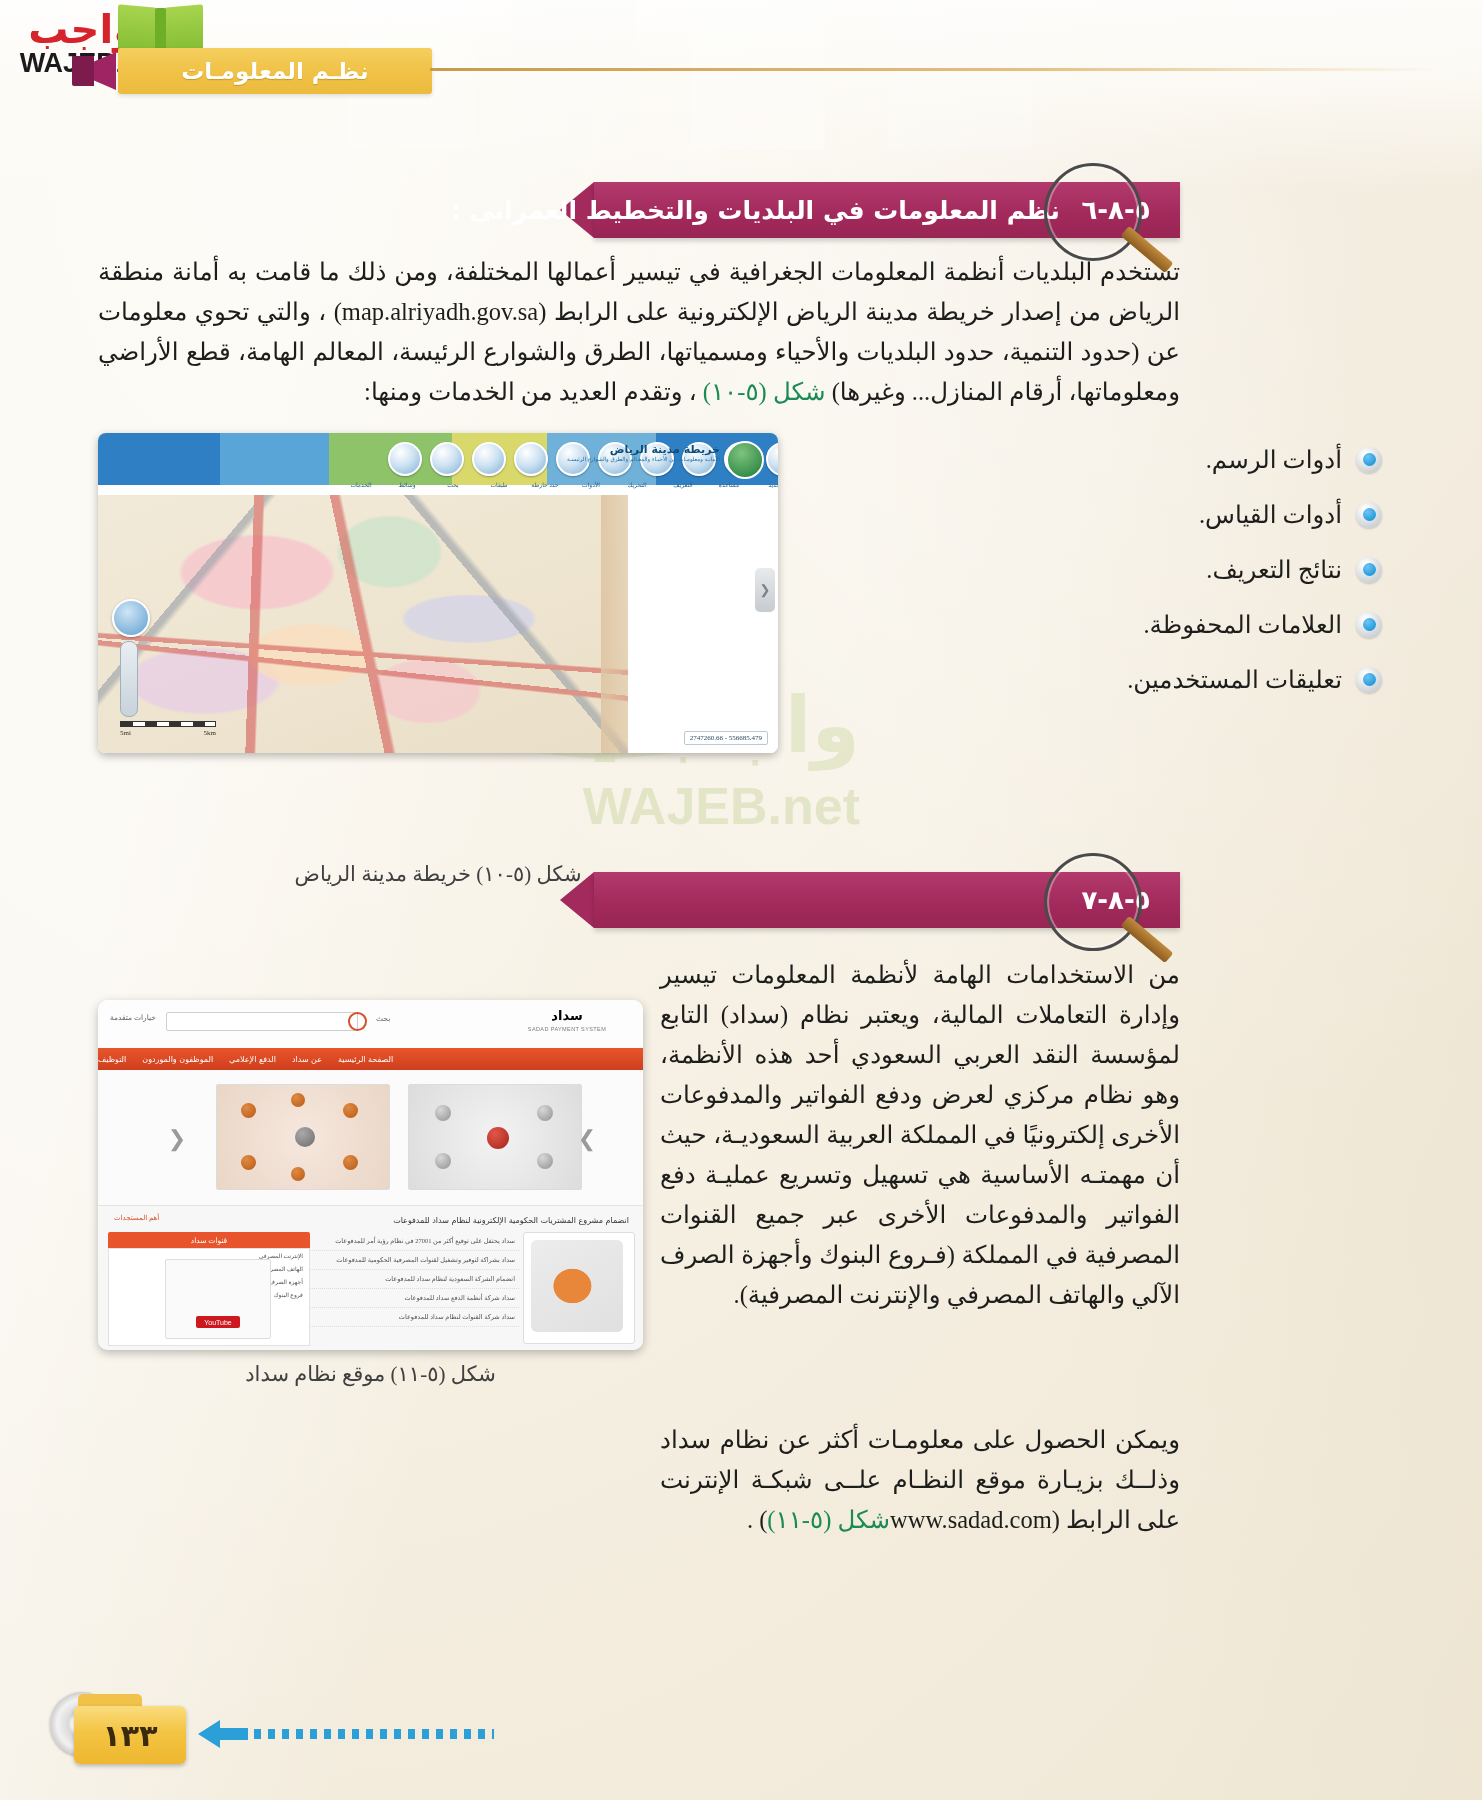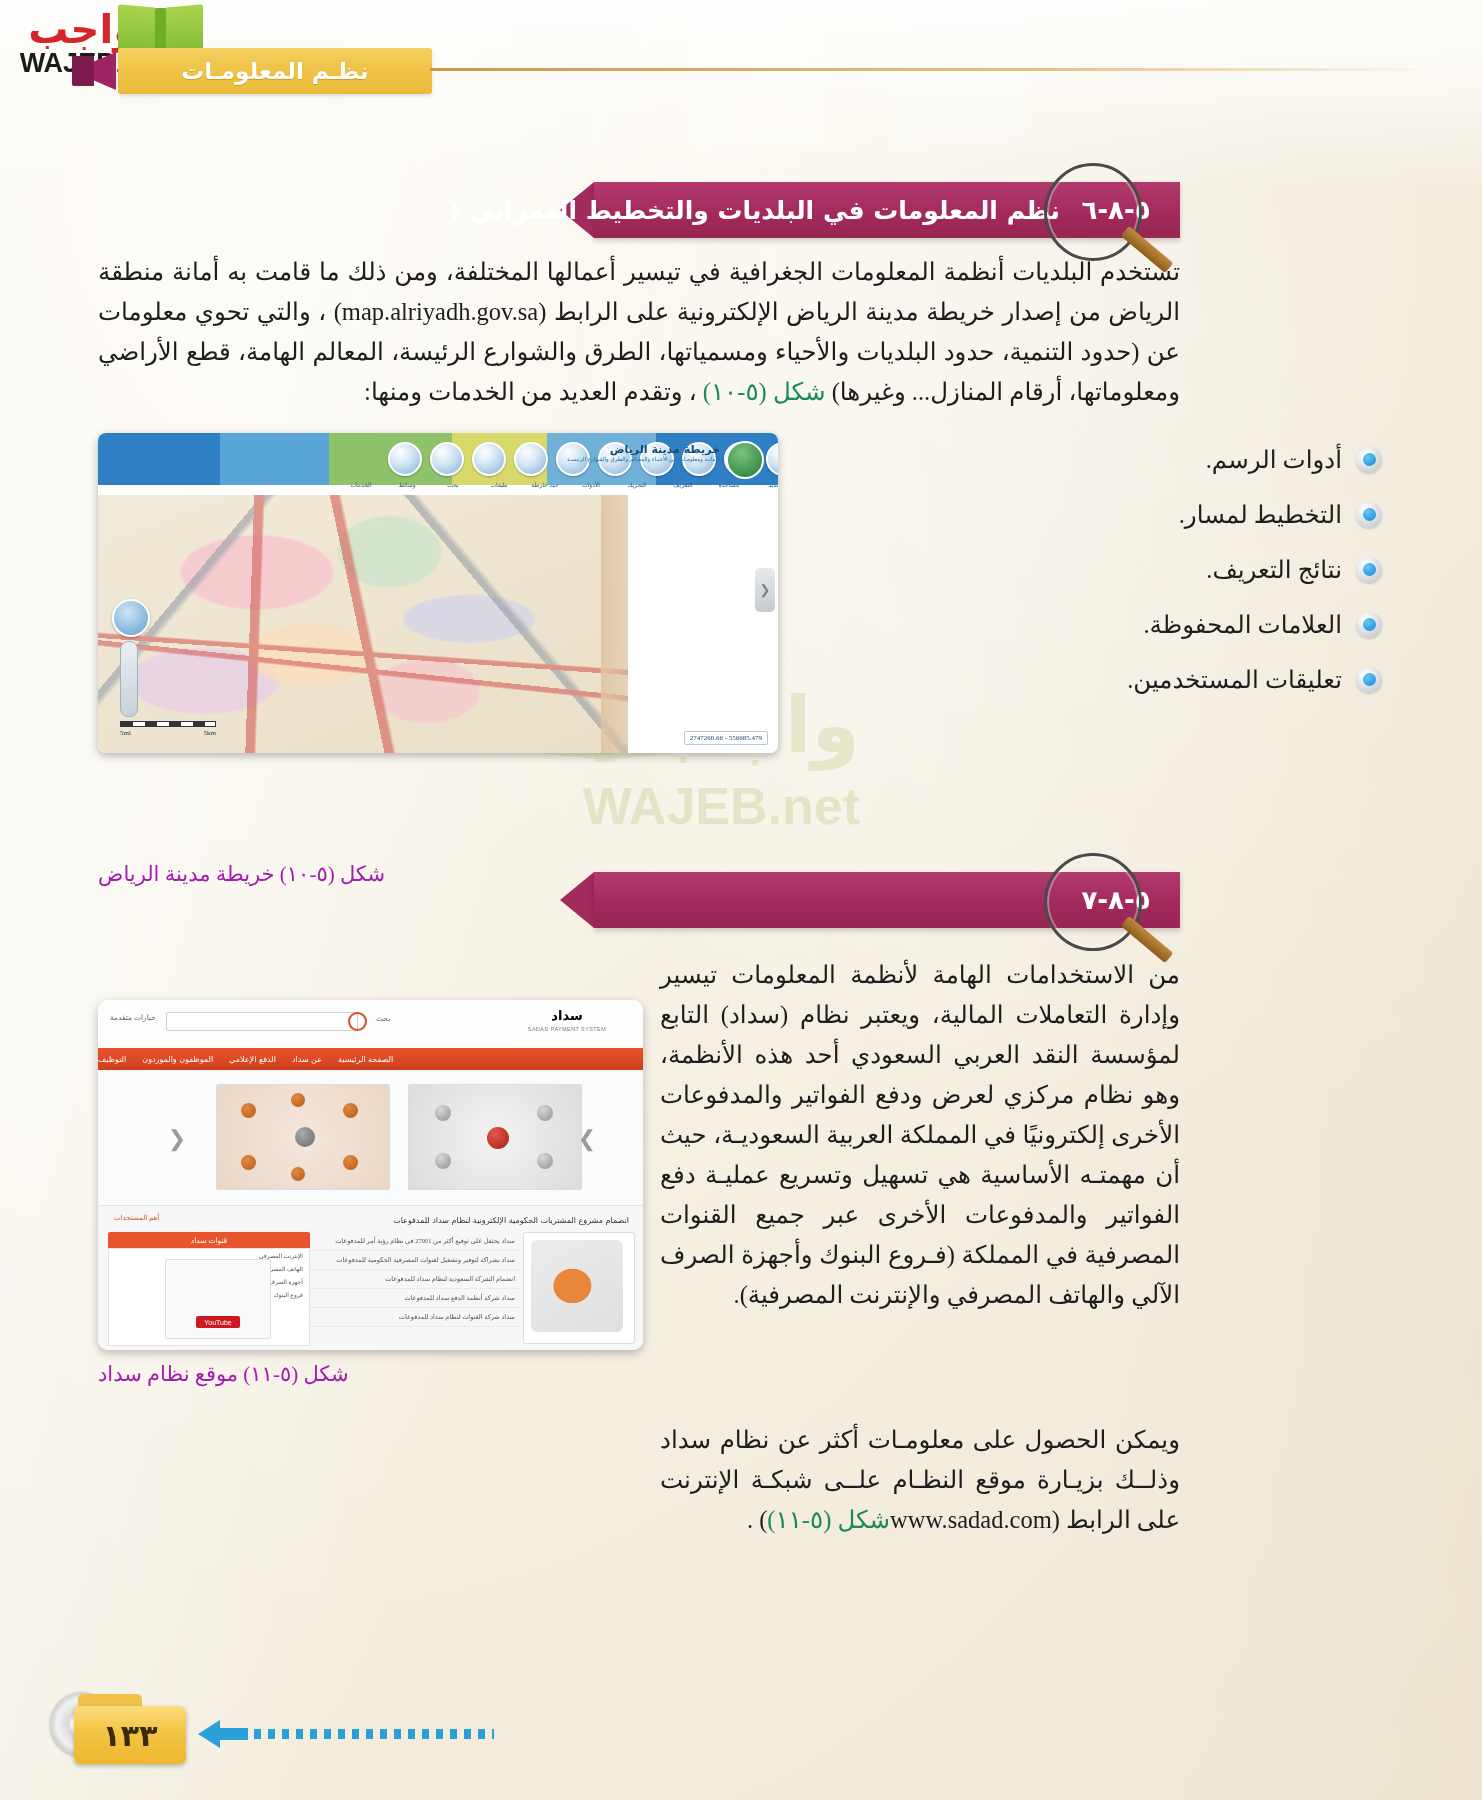--- a/index.html
+++ b/index.html
@@ -140,22 +140,22 @@
   .f1-scale .bar{height:4px;background:repeating-linear-gradient(90deg,#333 0 12px,#fff 12px 24px);border:1px solid #333;margin-bottom:2px;}
   .f1-coords{position:absolute;right:10px;bottom:8px;font-size:7px;color:#2a4a63;
      background:rgba(255,255,255,.85);padding:2px 5px;border:1px solid #b9c9d6;border-radius:2px;direction:ltr;margin-left:24px;}
   .f1-compass{position:absolute;left:14px;top:104px;width:34px;height:34px;border-radius:50%;
      background:radial-gradient(circle at 40% 32%,#cfe5f5,#5f9fd0);border:2px solid #fff;box-shadow:0 1px 3px rgba(0,0,0,.3);}
   .f1-zoom{position:absolute;left:22px;top:146px;width:16px;height:74px;border-radius:8px;
      background:linear-gradient(180deg,#e9eef2,#c8d2da);border:1px solid #9fb0bd;}
   .f1-arrow{position:absolute;right:3px;top:135px;width:20px;height:44px;border-radius:5px;
      background:linear-gradient(180deg,#e8eaec,#c6cbd0);display:flex;align-items:center;justify-content:center;
      font-size:13px;color:#7b8288;}
-  .cap{position:absolute;direction:rtl;color:#a21caf;font-size:21px;
-     font-family:"Liberation Serif",serif;text-align:left;}
+  .cap{position:absolute;direction:rtl;color:#404040;font-size:21px;
+     font-family:"Liberation Serif",serif;text-align:center;}
 
   
   .fig2{position:absolute;left:98px;top:1000px;width:545px;height:350px;
      background:#ffffff;border-radius:10px;box-shadow:0 3px 10px rgba(0,0,0,.25);overflow:hidden;}
   .f2-head{position:absolute;left:0;top:0;width:100%;height:48px;background:#fdfdfd;border-bottom:1px solid #eee;}
   .f2-search{position:absolute;left:68px;top:12px;width:190px;height:17px;border:1px solid #cfcfcf;border-radius:2px;background:#fff;}
   .f2-mag{position:absolute;left:250px;top:12px;width:15px;height:15px;border:2px solid #d94f2a;border-radius:50%;}
   .f2-opt{position:absolute;left:12px;top:13px;font-size:7.5px;color:#666;direction:rtl;}
   .f2-lang{position:absolute;left:278px;top:14px;font-size:7.5px;color:#666;direction:rtl;}
   .f2-logo{position:absolute;right:16px;top:6px;width:120px;height:36px;text-align:center;}
@@ -263,21 +263,21 @@
   <div class="bitem">
       <span class="bdot">
         <i></i>
       </span>
       <span>أدوات الرسم.</span>
     </div>
   <div class="bitem">
       <span class="bdot">
         <i></i>
       </span>
-      <span>التخطيط لمسار.</span>
+      <span>أدوات القياس.</span>
     </div>
   <div class="bitem">
       <span class="bdot">
         <i></i>
       </span>
       <span>نتائج التعريف.</span>
     </div>
   <div class="bitem">
       <span class="bdot">
         <i></i>

